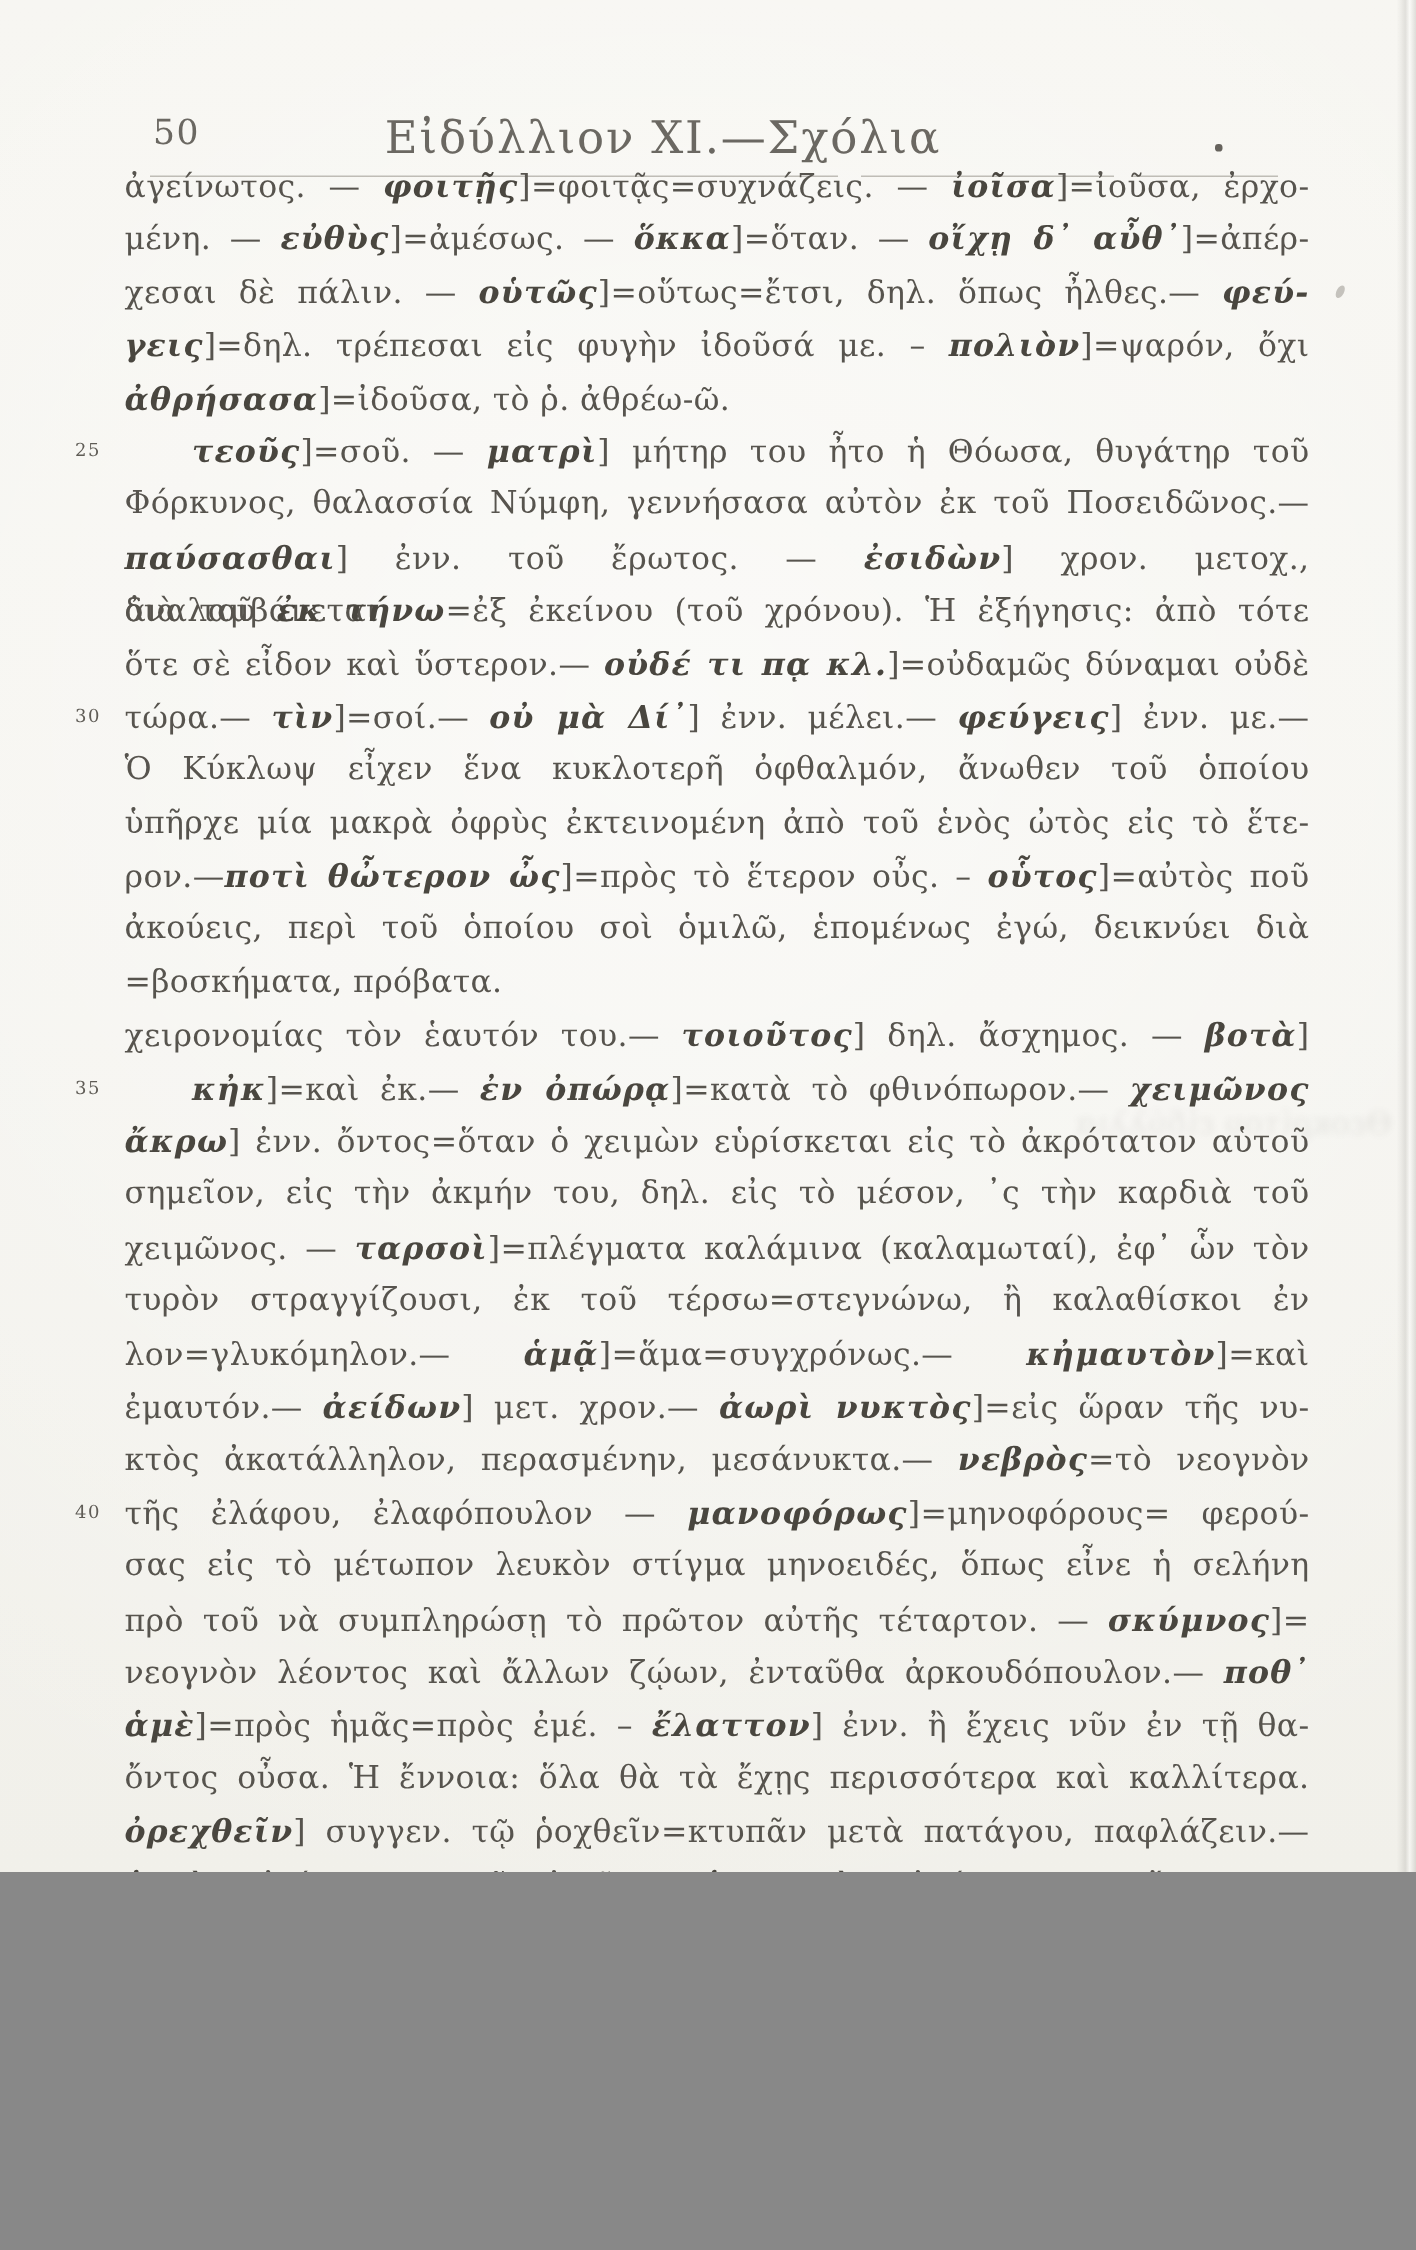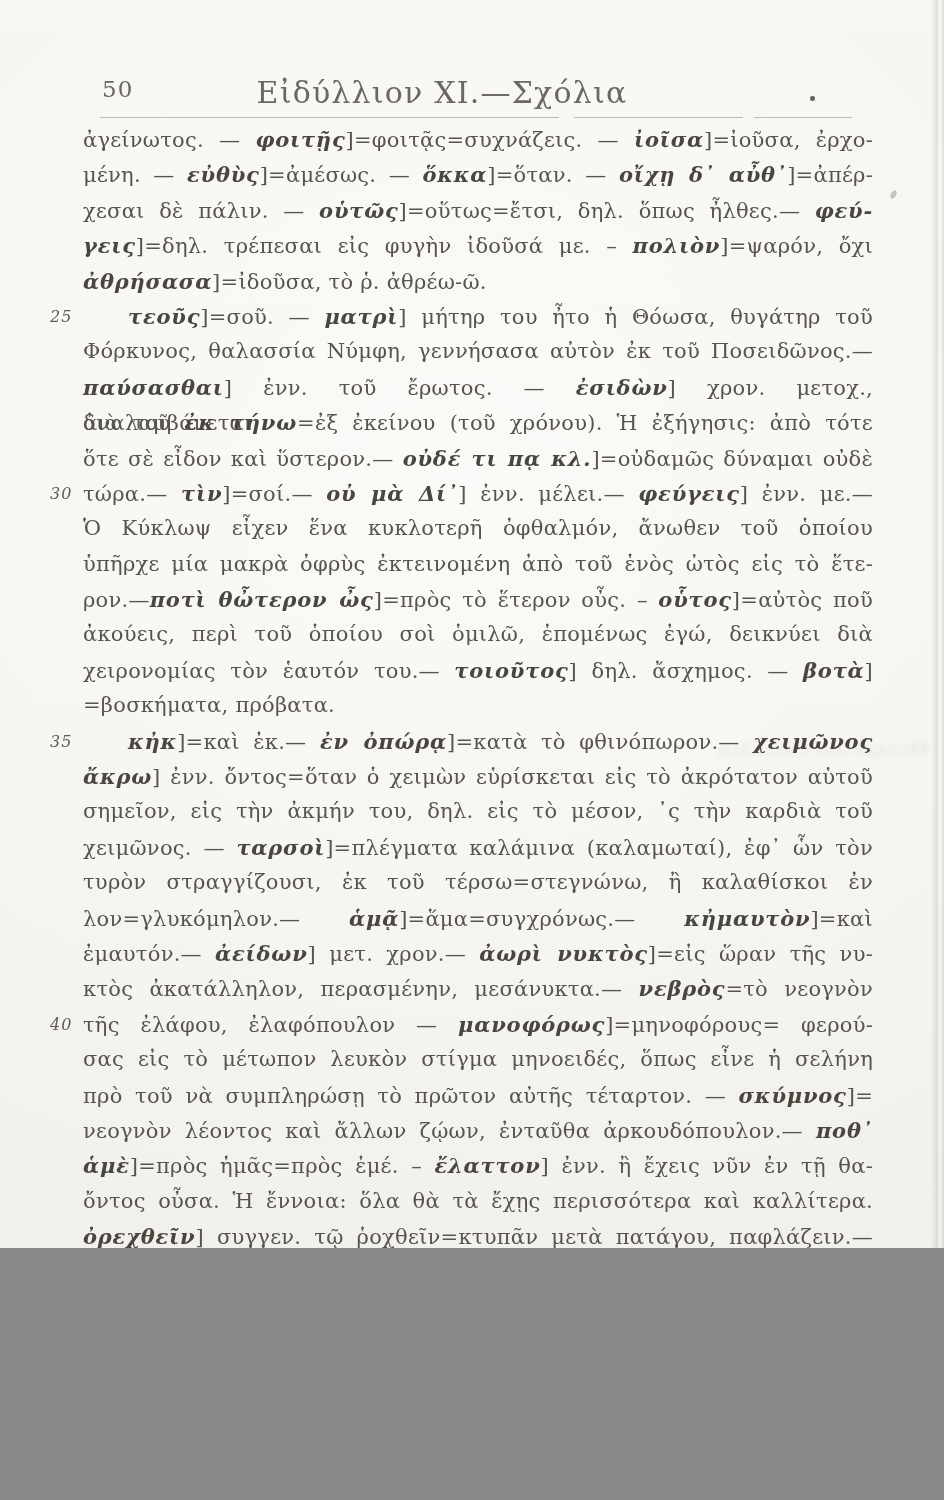--- a/index.html
+++ b/index.html
@@ -19,28 +19,28 @@
         font-size:30px;color:#6b6862;letter-spacing:1.2px;white-space:pre;}
   .header-rule{position:absolute;left:100px;top:117px;width:752px;height:1.4px;
         background:linear-gradient(90deg, var(--rule,#b5b2ab) 0 61%, rgba(0,0,0,0) 61% 63%,
                    var(--rule,#b5b2ab) 63% 85.5%, rgba(0,0,0,0) 85.5% 87%, var(--rule,#b5b2ab) 87% 100%);
         opacity:.85;}
   .rule-dot{position:absolute;left:810px;top:96px;width:4.5px;height:4.5px;border-radius:50%;
         background:#55524c;opacity:.9;}
   .speck{position:absolute;left:891px;top:190px;width:5px;height:9px;border-radius:50%;
         background:#9a978f;opacity:.55;transform:rotate(28deg);}
   
-  .textblock{position:absolute;left:83px;top:122px;width:790px;color:var(--ink,#57544e);
+  .textblock{position:absolute;left:83px;top:106px;width:790px;color:var(--ink,#57544e);
         font-size:21px;}
   .line{position:relative;height:35.4px;line-height:35.4px;white-space:normal;overflow:visible;
         letter-spacing:.25px;}
   .line.j{text-align:justify;text-align-last:justify;}
   .line.l{text-align:center;text-align-last:left;}
   .line.ind{padding-left:45px;}
-  .vnum{position:absolute;left:-33px;top:0;font-size:16px;color:#5f5c56;letter-spacing:1px;font-style:italic;}
+  .vnum{position:absolute;left:-33px;top:0;font-size:12px;color:#5f5c56;letter-spacing:1px;}
   .lemma{font-style:italic;font-weight:700;color:var(--ink-strong,#49463f);letter-spacing:.8px;}
   .seg{font-style:normal;}
   
   .bleed{position:absolute;color:#6b6963;transform:scaleX(-1);filter:blur(2px);
         font-size:21px;white-space:nowrap;pointer-events:none;}
   .bleed-mid{left:598px;top:737px;width:330px;opacity:.11;}
   .bleed-bottom{left:540px;top:1386px;width:300px;opacity:.17;filter:blur(1.6px);}
 </style>
 </head>
 <body>
@@ -63,22 +63,22 @@
         <div class="line j ind"><span class="vnum">25</span><span class="lemma">τεοῦς</span><span class="seg">]=σοῦ. — </span><span class="lemma">ματρὶ</span><span class="seg">] μήτηρ του ἦτο ἡ Θόωσα, θυγάτηρ τοῦ</span></div>
         <div class="line j"><span class="seg">Φόρκυνος, θαλασσία Νύμφη, γεννήσασα αὐτὸν ἐκ τοῦ Ποσειδῶνος.—</span></div>
         <div class="line j"><span class="lemma">παύσασθαι</span><span class="seg">] ἐνν. τοῦ ἔρωτος. — </span><span class="lemma">ἐσιδὼν</span><span class="seg">] χρον. μετοχ., ἀναλαμβάνεται</span></div>
         <div class="line j"><span class="seg">διὰ τοῦ </span><span class="lemma">ἐκ τήνω</span><span class="seg">=ἐξ ἐκείνου (τοῦ χρόνου). Ἡ ἐξήγησις: ἀπὸ τότε</span></div>
         <div class="line j"><span class="seg">ὅτε σὲ εἶδον καὶ ὕστερον.— </span><span class="lemma">οὐδέ τι πᾳ κλ.</span><span class="seg">]=οὐδαμῶς δύναμαι οὐδὲ</span></div>
         <div class="line j"><span class="vnum">30</span><span class="seg">τώρα.— </span><span class="lemma">τὶν</span><span class="seg">]=σοί.— </span><span class="lemma">οὐ μὰ Δί᾽</span><span class="seg">] ἐνν. μέλει.— </span><span class="lemma">φεύγεις</span><span class="seg">] ἐνν. με.—</span></div>
         <div class="line j"><span class="seg">Ὁ Κύκλωψ εἶχεν ἕνα κυκλοτερῆ ὀφθαλμόν, ἄνωθεν τοῦ ὁποίου</span></div>
         <div class="line j"><span class="seg">ὑπῆρχε μία μακρὰ ὀφρὺς ἐκτεινομένη ἀπὸ τοῦ ἑνὸς ὠτὸς εἰς τὸ ἕτε-</span></div>
         <div class="line j"><span class="seg">ρον.—</span><span class="lemma">ποτὶ θὦτερον ὦς</span><span class="seg">]=πρὸς τὸ ἕτερον οὖς. – </span><span class="lemma">οὗτος</span><span class="seg">]=αὐτὸς ποῦ</span></div>
         <div class="line j"><span class="seg">ἀκούεις, περὶ τοῦ ὁποίου σοὶ ὁμιλῶ, ἑπομένως ἐγώ, δεικνύει διὰ</span></div>
+        <div class="line l"><span class="seg">=βοσκήματα, πρόβατα.</span></div>
         <div class="line j"><span class="seg">χειρονομίας τὸν ἑαυτόν του.— </span><span class="lemma">τοιοῦτος</span><span class="seg">] δηλ. ἄσχημος. — </span><span class="lemma">βοτὰ</span><span class="seg">]</span></div>
-        <div class="line l"><span class="seg">=βοσκήματα, πρόβατα.</span></div>
         <div class="line j ind"><span class="vnum">35</span><span class="lemma">κἠκ</span><span class="seg">]=καὶ ἐκ.— </span><span class="lemma">ἐν ὀπώρᾳ</span><span class="seg">]=κατὰ τὸ φθινόπωρον.— </span><span class="lemma">χειμῶνος</span></div>
         <div class="line j"><span class="lemma">ἄκρω</span><span class="seg">] ἐνν. ὄντος=ὅταν ὁ χειμὼν εὑρίσκεται εἰς τὸ ἀκρότατον αὑτοῦ</span></div>
         <div class="line j"><span class="seg">σημεῖον, εἰς τὴν ἀκμήν του, δηλ. εἰς τὸ μέσον, ᾽ς τὴν καρδιὰ τοῦ</span></div>
         <div class="line j"><span class="seg">χειμῶνος. — </span><span class="lemma">ταρσοὶ</span><span class="seg">]=πλέγματα καλάμινα (καλαμωταί), ἐφ᾽ ὧν τὸν</span></div>
         <div class="line j"><span class="seg">τυρὸν στραγγίζουσι, ἐκ τοῦ τέρσω=στεγνώνω, ἢ καλαθίσκοι ἐν</span></div>
         <div class="line j"><span class="seg">λον=γλυκόμηλον.— </span><span class="lemma">ἁμᾷ</span><span class="seg">]=ἅμα=συγχρόνως.— </span><span class="lemma">κἠμαυτὸν</span><span class="seg">]=καὶ</span></div>
         <div class="line j"><span class="seg">ἐμαυτόν.— </span><span class="lemma">ἀείδων</span><span class="seg">] μετ. χρον.— </span><span class="lemma">ἀωρὶ νυκτὸς</span><span class="seg">]=εἰς ὥραν τῆς νυ-</span></div>
         <div class="line j"><span class="seg">κτὸς ἀκατάλληλον, περασμένην, μεσάνυκτα.— </span><span class="lemma">νεβρὸς</span><span class="seg">=τὸ νεογνὸν</span></div>
         <div class="line j"><span class="vnum">40</span><span class="seg">τῆς ἐλάφου, ἐλαφόπουλον — </span><span class="lemma">μανοφόρως</span><span class="seg">]=μηνοφόρους= φερού-</span></div>
         <div class="line j"><span class="seg">σας εἰς τὸ μέτωπον λευκὸν στίγμα μηνοειδές, ὅπως εἶνε ἡ σελήνη</span></div>

